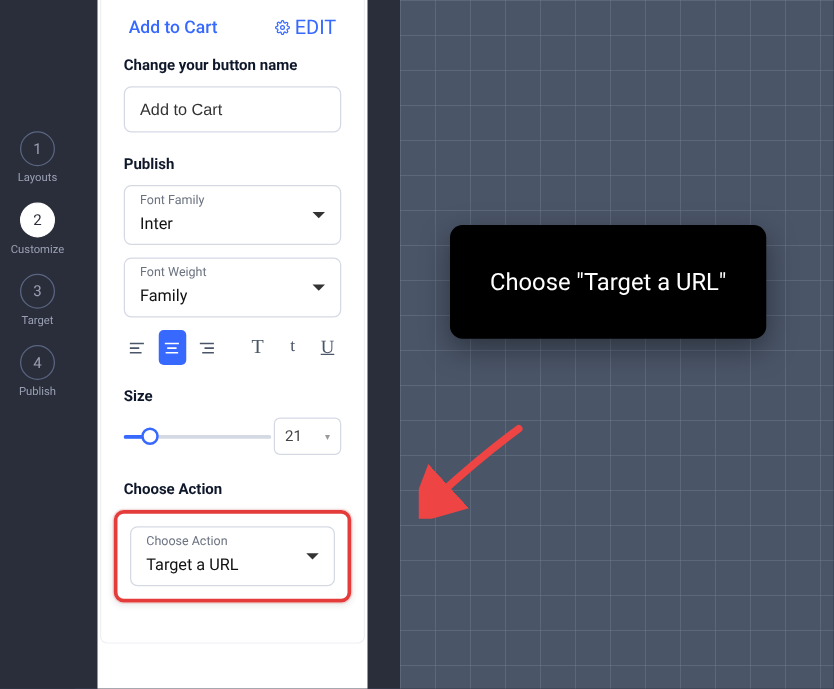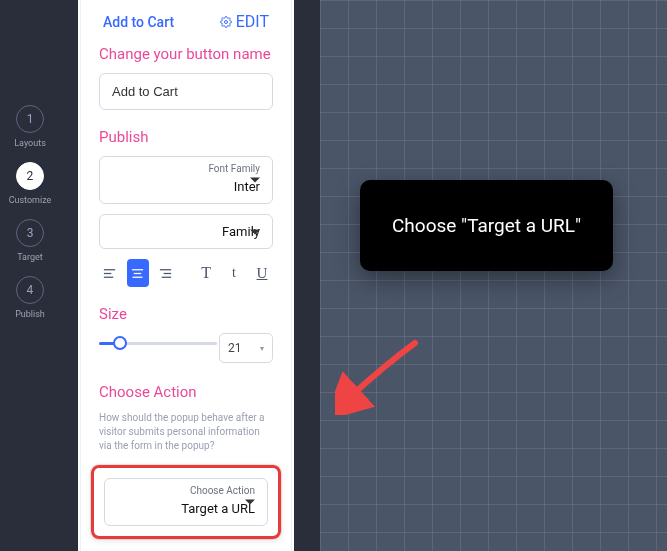--- a/index.html
+++ b/index.html
@@ -96,43 +96,42 @@
     .edit-link {
       color: #3769ff;
       font-size: 16px;
       display: flex;
       align-items: center;
       gap: 4px;
       cursor: pointer;
     }
     .edit-link svg { stroke: #3769ff; }
     .field-label {
-      font-size: 15px;
-      color: #ec4899;
+      font-size: 12px;
+      color: #0f172a;
       margin-bottom: 10px;
-      font-weight: 400;
+      font-weight: 700;
     }
     .text-input {
       width: 100%;
       padding: 10px 12px;
       border: 1px solid #d5d9e3;
       border-radius: 6px;
       font-size: 13px;
       color: #333;
       margin-bottom: 18px;
     }
     .select-wrap {
       position: relative;
       width: 100%;
       border: 1px solid #d5d9e3;
       border-radius: 6px;
       padding: 6px 12px 8px 12px;
       margin-bottom: 10px;
       cursor: pointer;
-      text-align: right;
     }
     .select-mini-label {
       font-size: 10px;
       color: #6b7280;
       display: block;
       margin-bottom: 2px;
     }
     .select-value {
       font-size: 13px;
       color: #111;
@@ -165,20 +164,21 @@
       color: #4a5568;
       font-family: Georgia, serif;
     }
     .tb-btn.active {
       background: #3769ff;
       color: #fff;
     }
     .tb-btn svg line, .tb-btn svg path { stroke: currentColor; }
     .size-row {
       display: flex;
+      align-items: center;
       gap: 2px;
       margin-bottom: 20px;
     }
     .slider {
       flex: 1;
       position: relative;
       height: 20px;
     }
     .slider-track {
       position: absolute;
@@ -293,20 +293,21 @@
     <div class="field-label">Change your button name</div>
     <input class="text-input" value="Add to Cart" style="">
 
     <div class="field-label">Publish</div>
     <div class="select-wrap">
       <span class="select-mini-label">Font Family</span>
       <span class="select-value">Inter</span>
       <span class="select-caret"></span>
     </div>
     <div class="select-wrap">
+      <span class="select-mini-label">Font Weight</span>
       <span class="select-value">Family</span>
       <span class="select-caret"></span>
     </div>
 
     <div class="toolbar">
       <div class="tb-btn">
         <svg width="15" height="15" viewBox="0 0 24 24" stroke-width="2">
             <line x1="3" y1="6" x2="21" y2="6"></line>
             <line x1="3" y1="12" x2="15" y2="12"></line>
             <line x1="3" y1="18" x2="18" y2="18"></line>
@@ -345,21 +346,20 @@
         <div class="slider-fill"></div>
         <div class="slider-thumb"></div>
       </div>
       <div class="size-input">
         <span>21</span>
         <span class="size-tri">▾</span>
       </div>
     </div>
 
     <div class="field-label">Choose Action</div>
-    <div class="help-text">How should the popup behave after a visitor submits personal information via the form in the popup?</div>
 
     <div class="highlight-box">
       <div class="select-wrap">
         <span class="select-mini-label">Choose Action</span>
         <span class="select-value">Target a URL</span>
         <span class="select-caret"></span>
       </div>
     </div>
 
     

